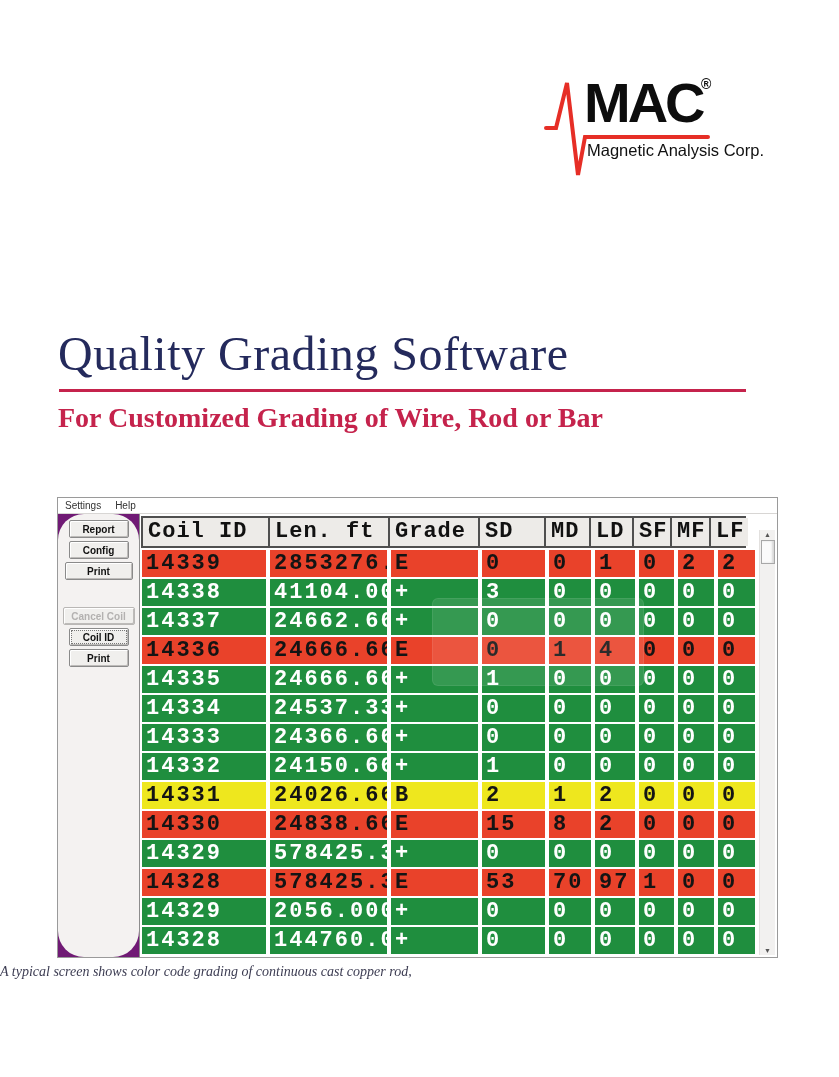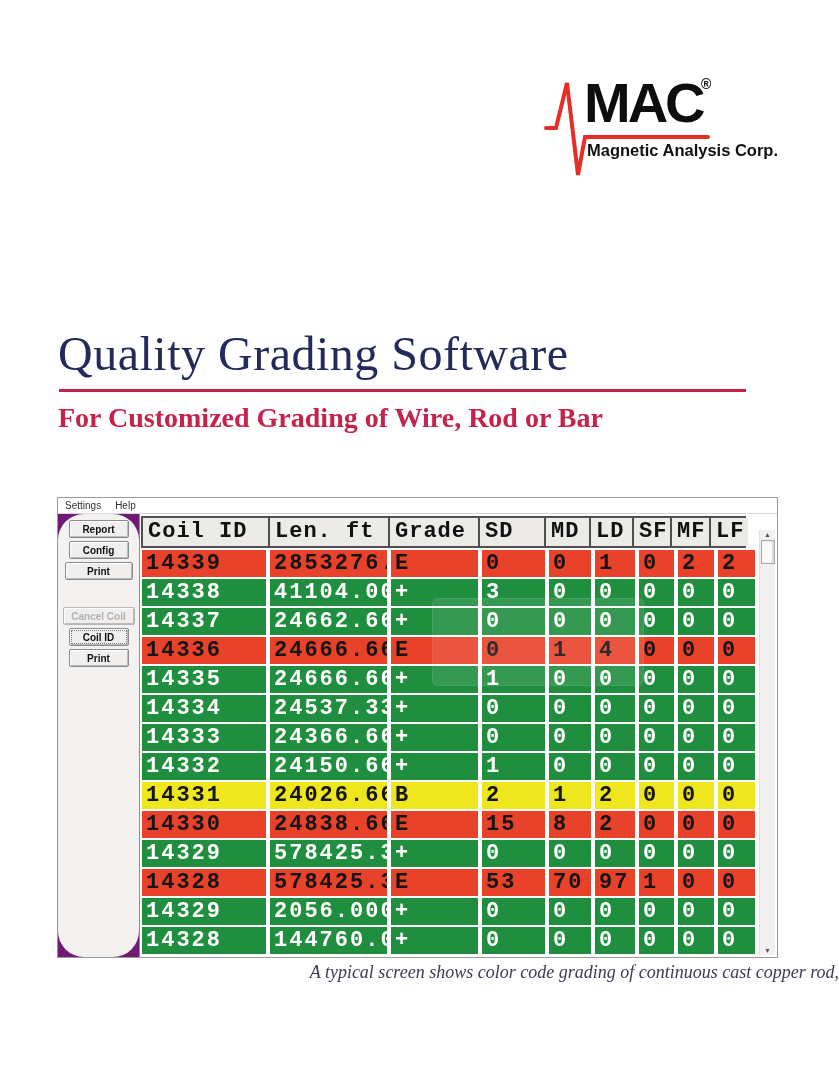--- a/index.html
+++ b/index.html
@@ -5,21 +5,21 @@
   html,body{margin:0;padding:0;background:#ffffff;}
   .page{position:relative;width:839px;height:1037px;background:#ffffff;overflow:hidden;
         font-family:"Liberation Sans",sans-serif;}
 
   
   .logo{position:absolute;left:540px;top:76px;width:245px;height:115px;}
   .logo svg{position:absolute;left:0;top:0;}
   .mac-wordmark{position:absolute;left:44px;top:-6px;font-family:"Liberation Sans",sans-serif;
         font-weight:bold;font-size:56px;letter-spacing:-3px;color:#0d0d0d;}
   .reg-mark{position:absolute;left:161px;top:0px;font-size:14px;font-weight:bold;color:#0d0d0d;}
-  .company-name{position:absolute;left:47px;top:65px;font-weight:bold;font-size:16.5px;color:#111;}
+  .company-name{position:absolute;left:47px;top:65px;font-weight:normal;font-size:16.5px;color:#111;}
 
   
   .page-title{position:absolute;left:58px;top:326px;font-family:"Liberation Serif",serif;
         font-size:48px;color:var(--navy);letter-spacing:0.5px;}
   .title-underline{position:absolute;left:59px;top:389px;width:687px;height:3px;background:var(--crimson);}
   .page-subtitle{position:absolute;left:58px;top:402px;font-family:"Liberation Serif",serif;
         font-weight:bold;font-size:28px;color:var(--crimson);}
 
   
   .window{position:absolute;left:57px;top:497px;width:719px;height:459px;border:1px solid #9a9a9a;
@@ -59,22 +59,22 @@
         background:rgba(255,255,255,0.10);box-shadow:inset 0 0 0 1px rgba(255,255,255,0.08);}
 
   .scrollbar{position:absolute;top:16px;right:2px;bottom:2px;width:15px;background:#F2F1F0;
         border-left:1px solid #e2e0de;}
   .scroll-up{position:absolute;top:1px;left:0;width:15px;text-align:center;font-size:7px;color:#555;}
   .scroll-thumb{position:absolute;top:10px;left:1px;width:12px;height:22px;background:#fbfbfb;
         border:1px solid #a8a8a8;box-shadow:inset -2px 0 2px #d8d8d8;}
   .scroll-down{position:absolute;bottom:1px;left:0;width:15px;text-align:center;font-size:7px;color:#555;}
 
   
-  .caption{position:absolute;left:0;top:962px;width:839px;text-align:right;
-        font-family:"Liberation Serif",serif;font-style:italic;font-size:18px;color:#3C3C52;
+  .caption{position:absolute;left:0;top:962px;width:839px;text-align:left;
+        font-family:"Liberation Serif",serif;font-style:italic;font-size:14px;color:#3C3C52;
         line-height:20px;}
 </style>
 </head>
 <body>
 
 <div class="page" data-name="brochure-page">
 
   <div class="logo" data-name="mac-logo">
     <svg width="245" height="115" viewBox="0 0 245 115" data-name="pulse-line-icon">
       <polyline points="6,52 16,52 27,7 38,99 45,61 168,61" fill="none" stroke="#E62E26" stroke-width="4" stroke-linecap="round" stroke-linejoin="miter"></polyline>

